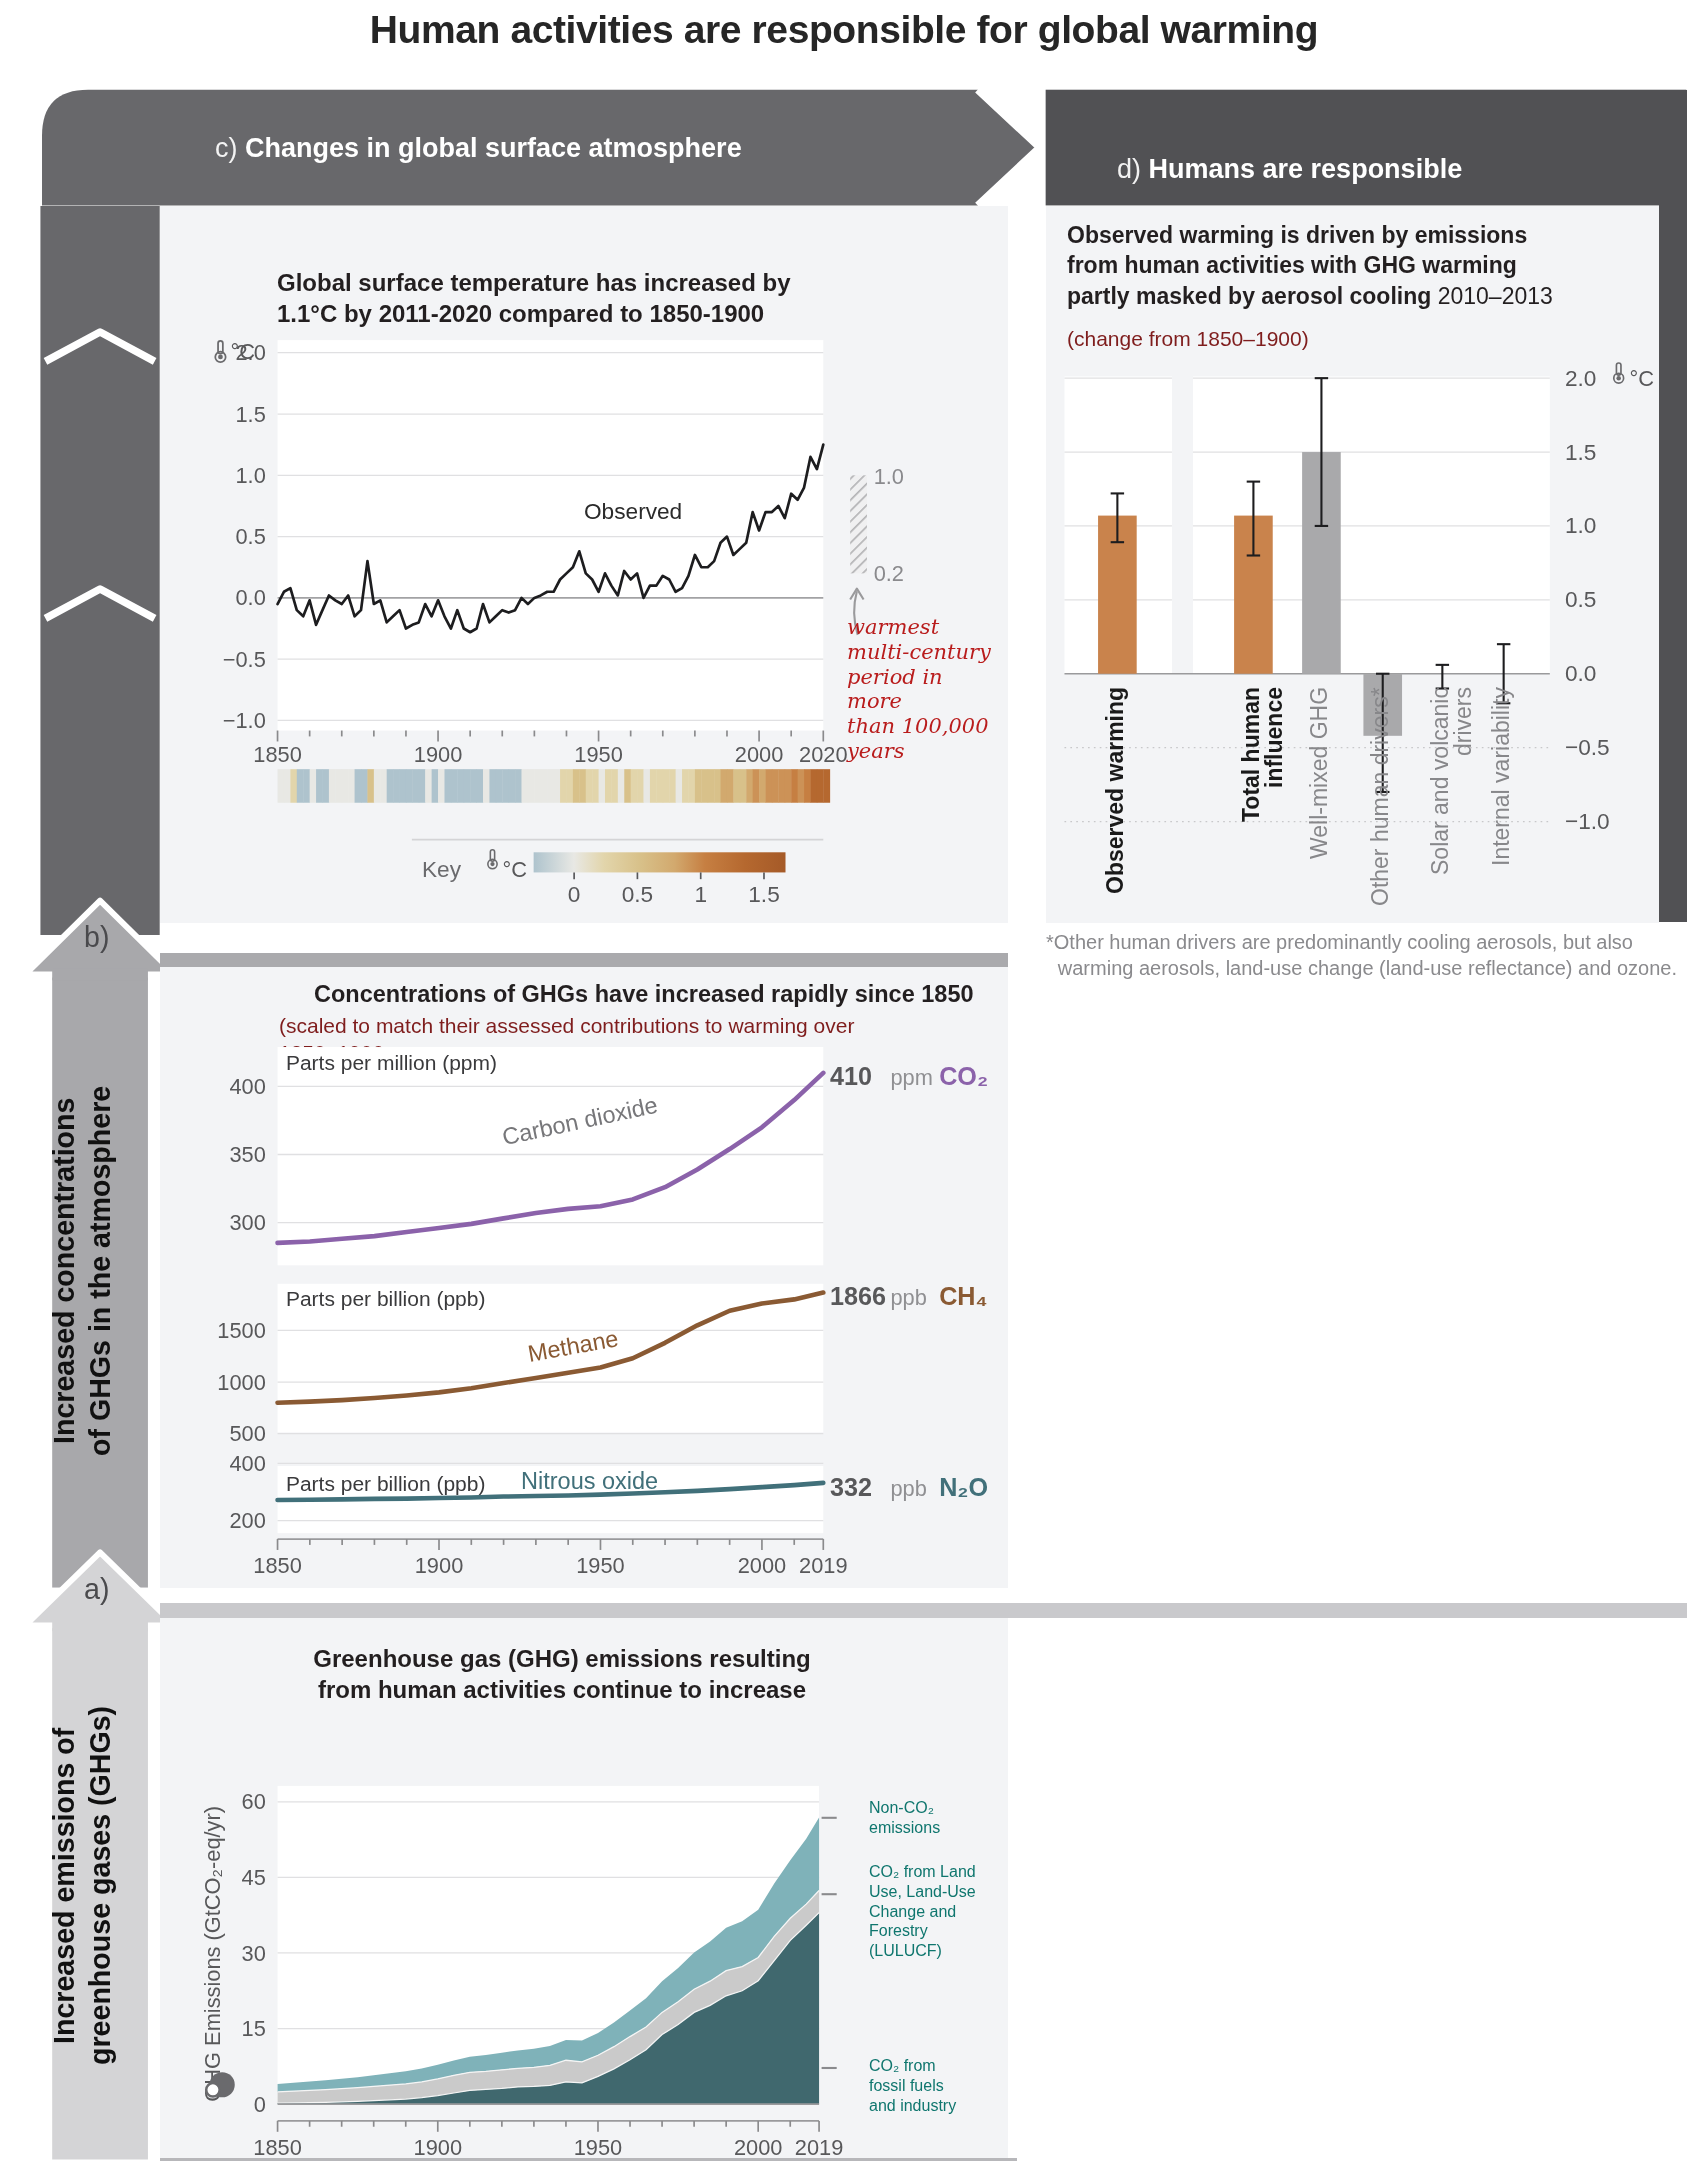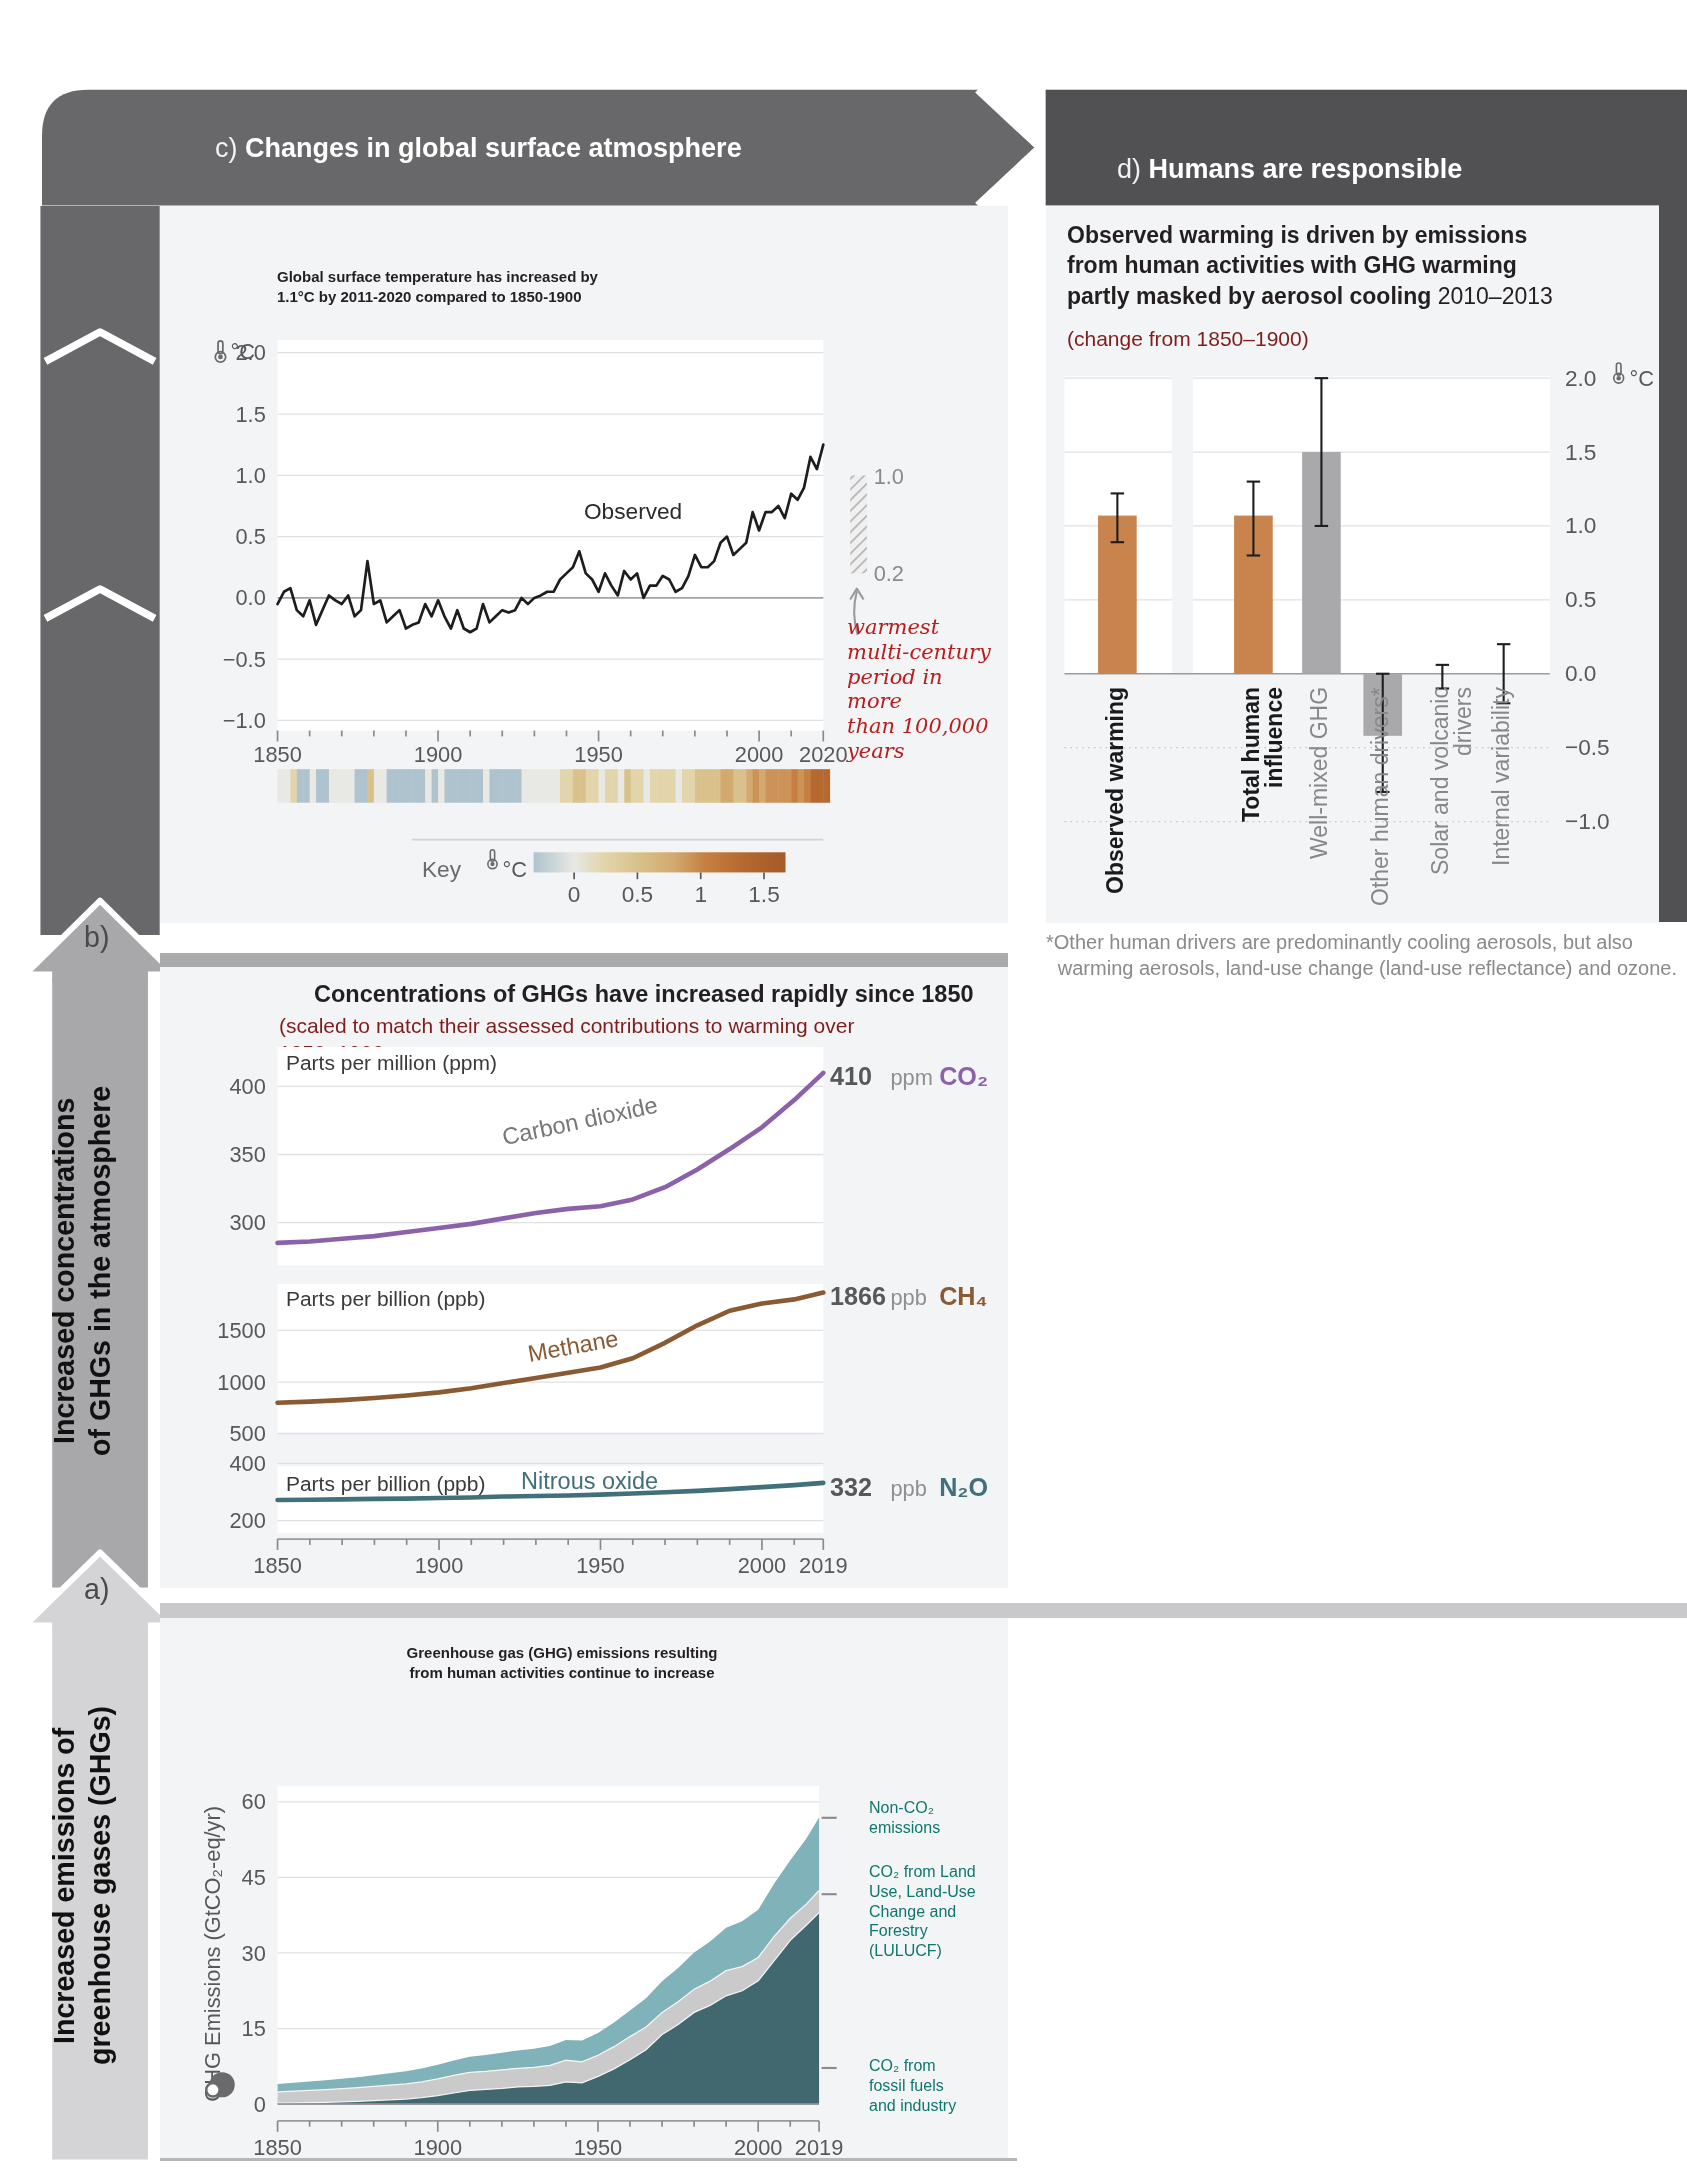--- a/index.html
+++ b/index.html
@@ -6,21 +6,21 @@
   #page{position:relative;width:1688px;height:2183px;background:#fff;overflow:hidden;
         font-family:"Liberation Sans",sans-serif;color:#262626;}
   .abs{position:absolute;}
   #main-title{left:0;top:8.4px;width:1688px;text-align:center;font-size:39px;font-weight:bold;color:#262626;letter-spacing:-0.4px;}
   .band-text{top:133px;font-size:27px;color:#fff;}
   .band-text .pfx{font-weight:normal;opacity:.92;}
   .band-text .main{font-weight:bold;}
   #c-band-text{left:215px;}
   #d-band-text{left:1117px;margin-top:21px;}
   .panel{background:#f3f4f6;}
-  .chart-title{font-weight:bold;font-size:15px;color:#231f20;line-height:1.3;white-space:pre-line;}
+  .chart-title{font-weight:bold;font-size:24px;color:#231f20;line-height:1.3;white-space:pre-line;}
   .chart-sub{font-size:21px;color:#7f1d1d;line-height:1.28;white-space:pre-line;}
   #c-title{left:277px;top:267px;width:571px;}
   #d-title{left:1067px;top:220px;width:504px;font-size:23px;line-height:1.32;color:#231f20;}
   #d-title .tb{font-weight:bold;}
   #d-title .ty{font-weight:normal;}
   #d-sub{left:1067px;top:326px;width:504px;}
   #b-title{left:279px;top:979px;width:672px;font-size:23.5px;margin-left:35px;}
   #b-sub{left:279px;top:1013px;width:638px;}
   #a-title{left:268px;top:1643px;width:588px;text-align:center;}
   #annot-c{left:847px;top:615px;width:155px;font-family:"DejaVu Serif",serif;font-style:italic;
@@ -34,20 +34,21 @@
           font-weight:bold;color:#111;font-size:28.6px;line-height:1.25;white-space:pre-line;}
   .tag{position:absolute;font-size:28.6px;color:#4a4a4d;}
   .alabel{position:absolute;left:869px;width:168px;font-size:16px;color:#0f766e;line-height:1.24;white-space:pre-line;}
   .divider{position:absolute;background:#aaaaad;}
 </style>
 </head>
 <body>
 
 <div id="page">
 
+  <div id="main-title" class="abs">Human activities are responsible for global warming</div>
 
   <svg id="svg-header" class="abs" style="left:0;top:0" width="1688" height="218" viewBox="0 0 2009 260">
       <path d="M48,245 L48,162 Q48,107 103,107 L1164,107 L1238,176 L1164,245 Z" fill="#68686b"></path>
       <path d="M1164,107 L1238,176 L1164,245" fill="none" stroke="#fff" stroke-width="9" stroke-linejoin="round"></path>
       <rect x="1245" y="107" width="764" height="138" fill="#515154"></rect>
     </svg>
   <svg id="svg-rail" class="abs" style="left:0;top:206px" width="185" height="1977" viewBox="0 0 220 2354">
       <rect x="48" y="0" width="142" height="868" fill="#68686b"></rect>
       <polyline points="54,185 119,150 184,185" fill="none" stroke="#fff" stroke-width="9" stroke-linejoin="round"></polyline>
       <polyline points="54,491 119,456 184,491" fill="none" stroke="#fff" stroke-width="9" stroke-linejoin="round"></polyline>

